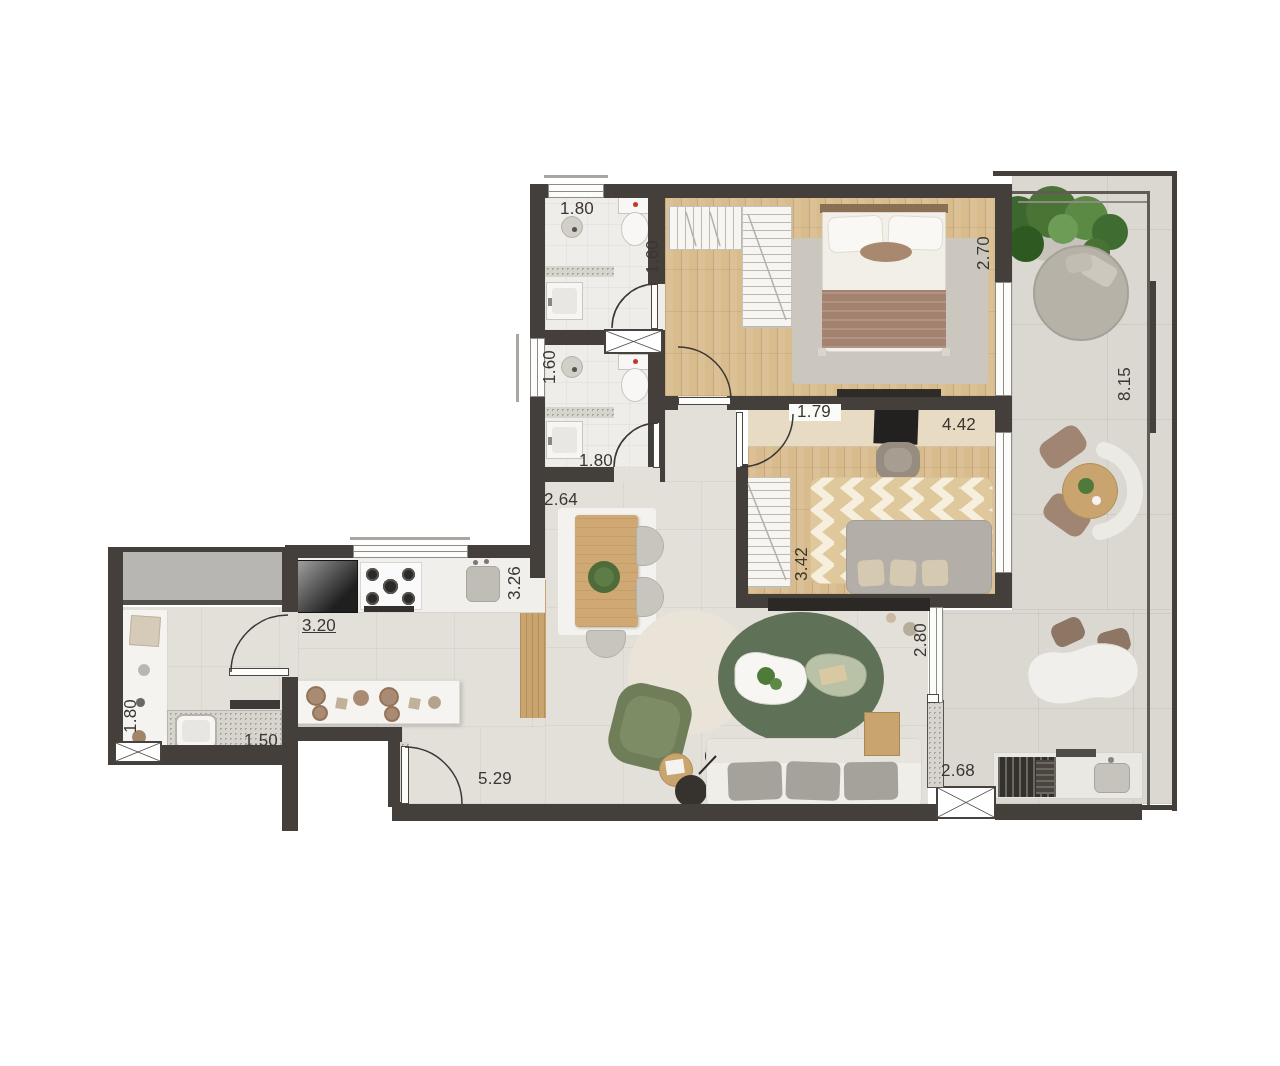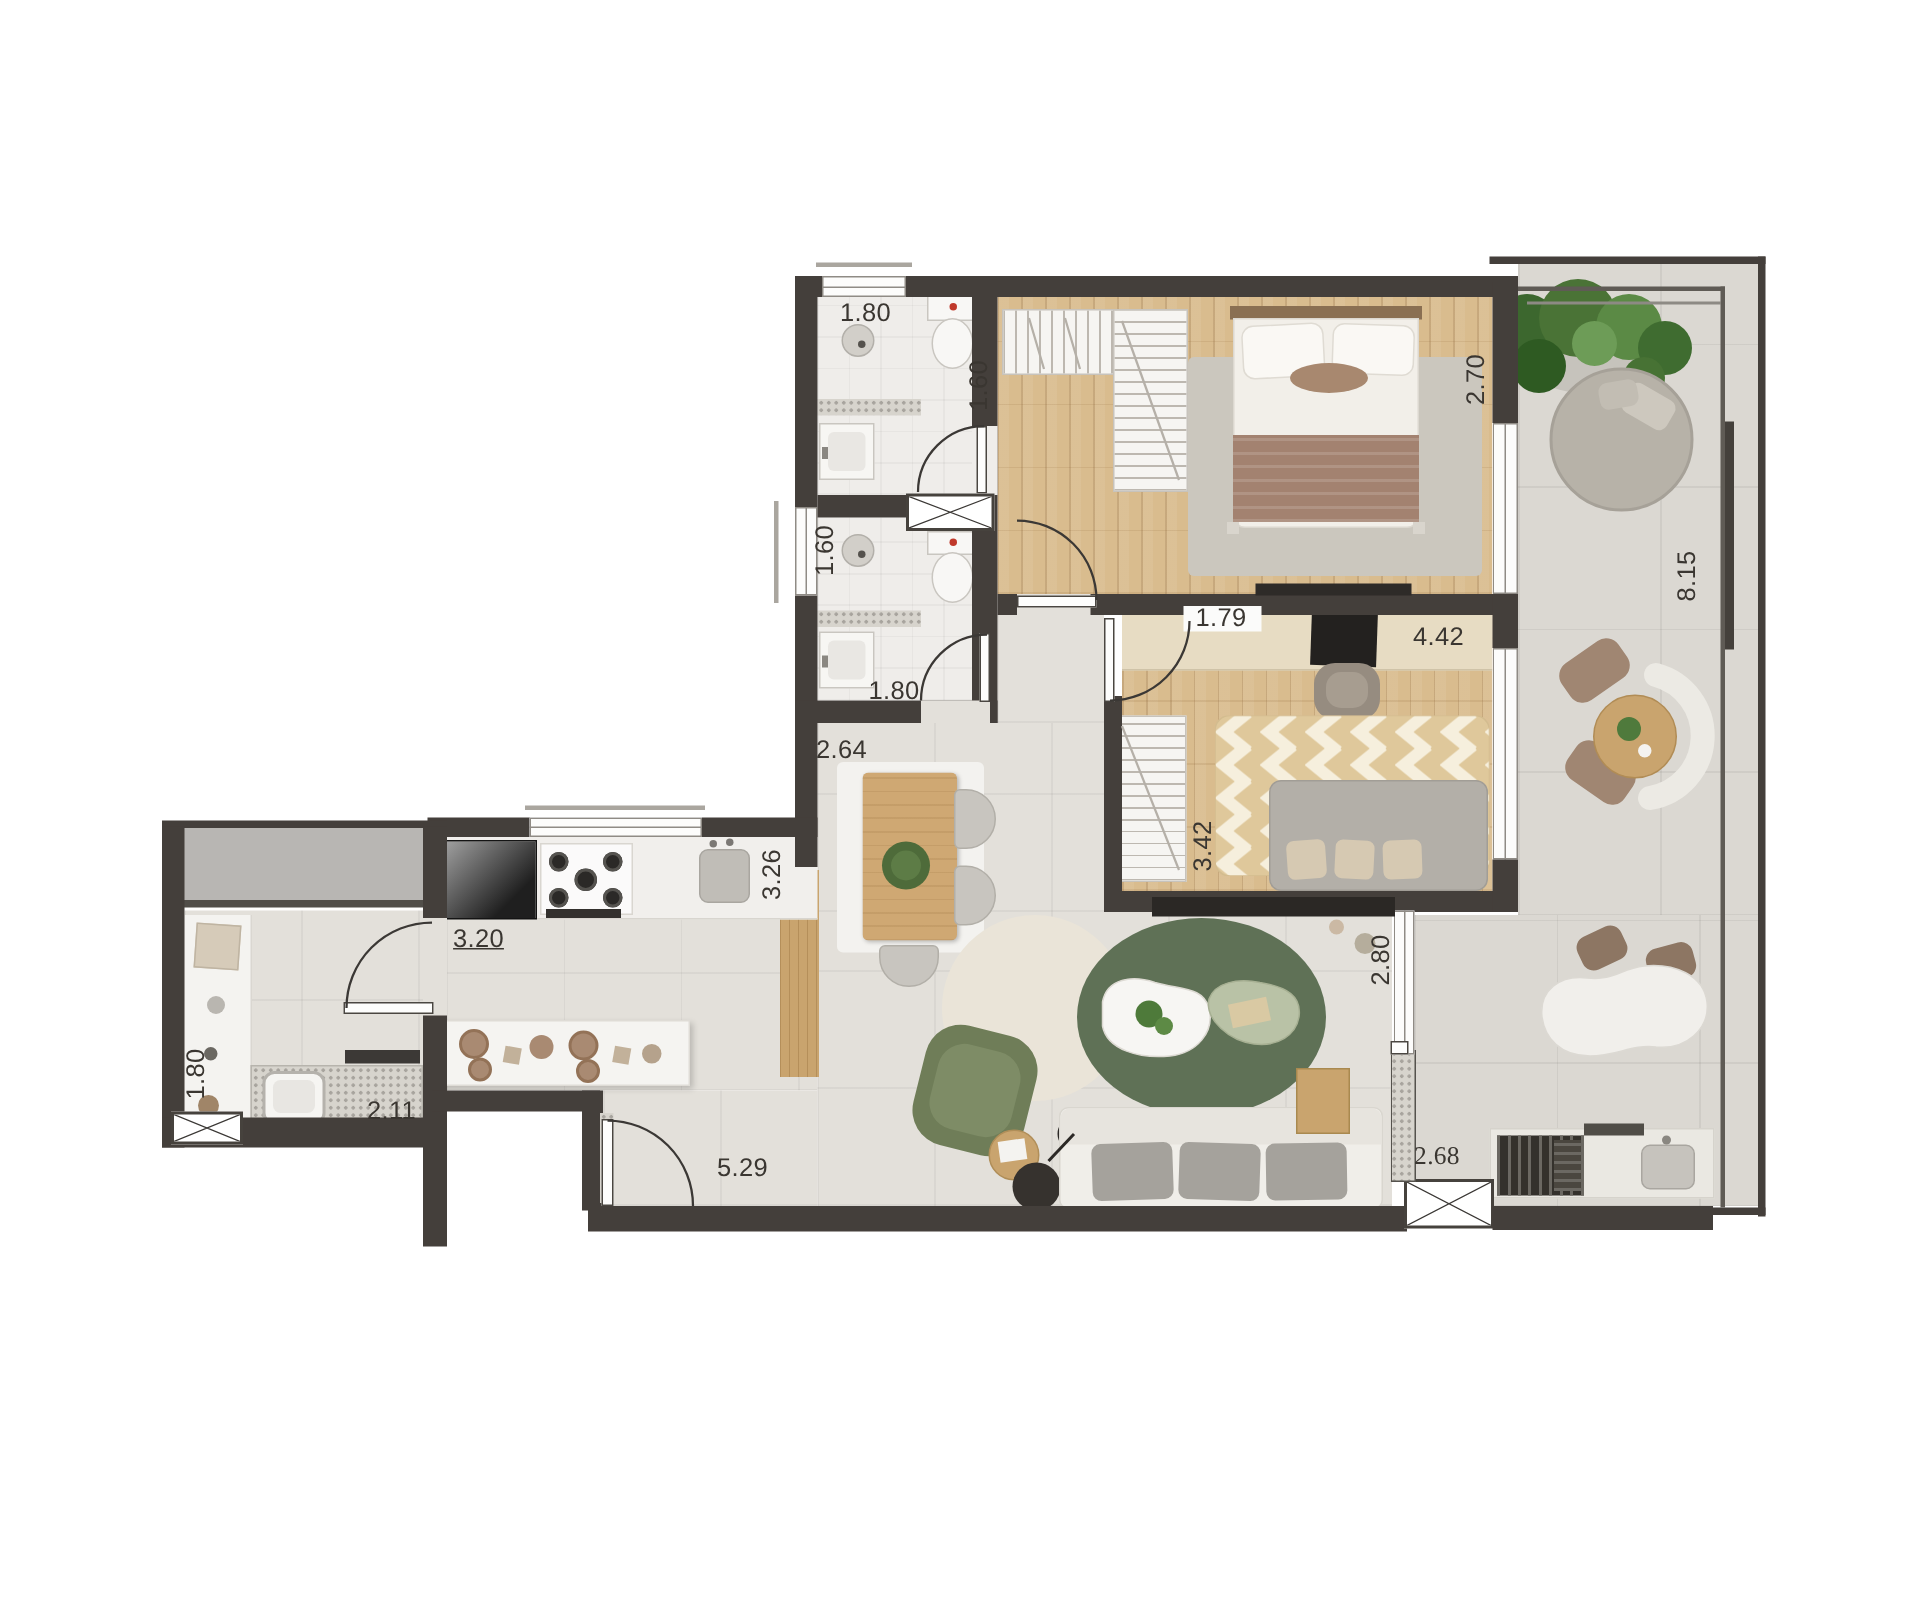--- a/index.html
+++ b/index.html
@@ -291,17 +291,17 @@
       <div class="lbl v" style="left: 984px; top: 253px;">2.70</div>
       <div class="lbl" style="left: 959px; top: 381px; margin-top: 44px;">4.42</div>
       <div class="lbl v" style="left: 1125px; top: 384px;">8.15</div>
       <div class="lbl" style="left: 814px; top: 412px;">1.79</div>
       <div class="lbl v" style="left: 802px; top: 564px;">3.42</div>
       <div class="lbl v" style="left: 921px; top: 640px;">2.80</div>
       <div class="lbl" style="left: 561px; top: 500px;">2.64</div>
       <div class="lbl" style="left: 319px; top: 626px; text-decoration: underline;">3.20</div>
       <div class="lbl v" style="left: 515px; top: 583px;">3.26</div>
       <div class="lbl v" style="left: 131px; top: 716px;">1.80</div>
-      <div class="lbl" style="left: 261px; top: 741px;">2.11</div>
+      <div class="lbl" style="left: 261px; top: 741px;">1.50</div>
       <div class="lbl" style="left: 495px; top: 779px;">5.29</div>
-      <div class="lbl" style="left: 958px; top: 771px; font-family: Liberation Serif, serif;">2.68</div>
+      <div class="lbl" style="left: 958px; top: 771px;">2.68</div>
     </div>
 </div>
 
 </body></html>

